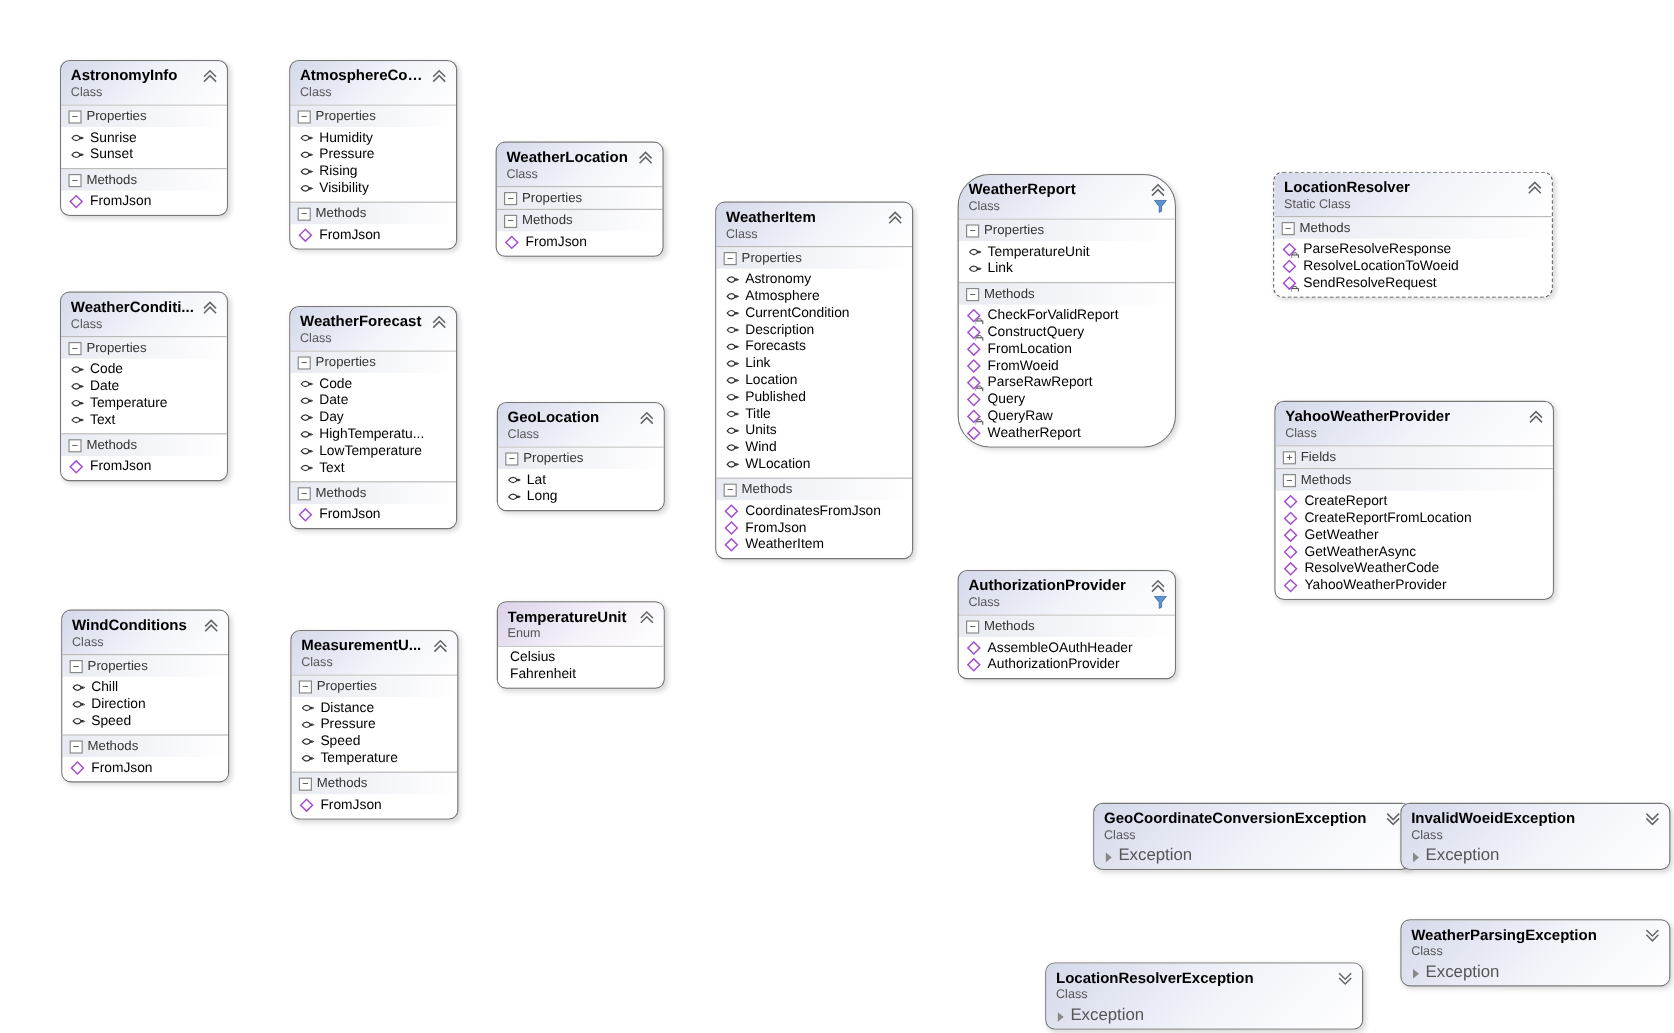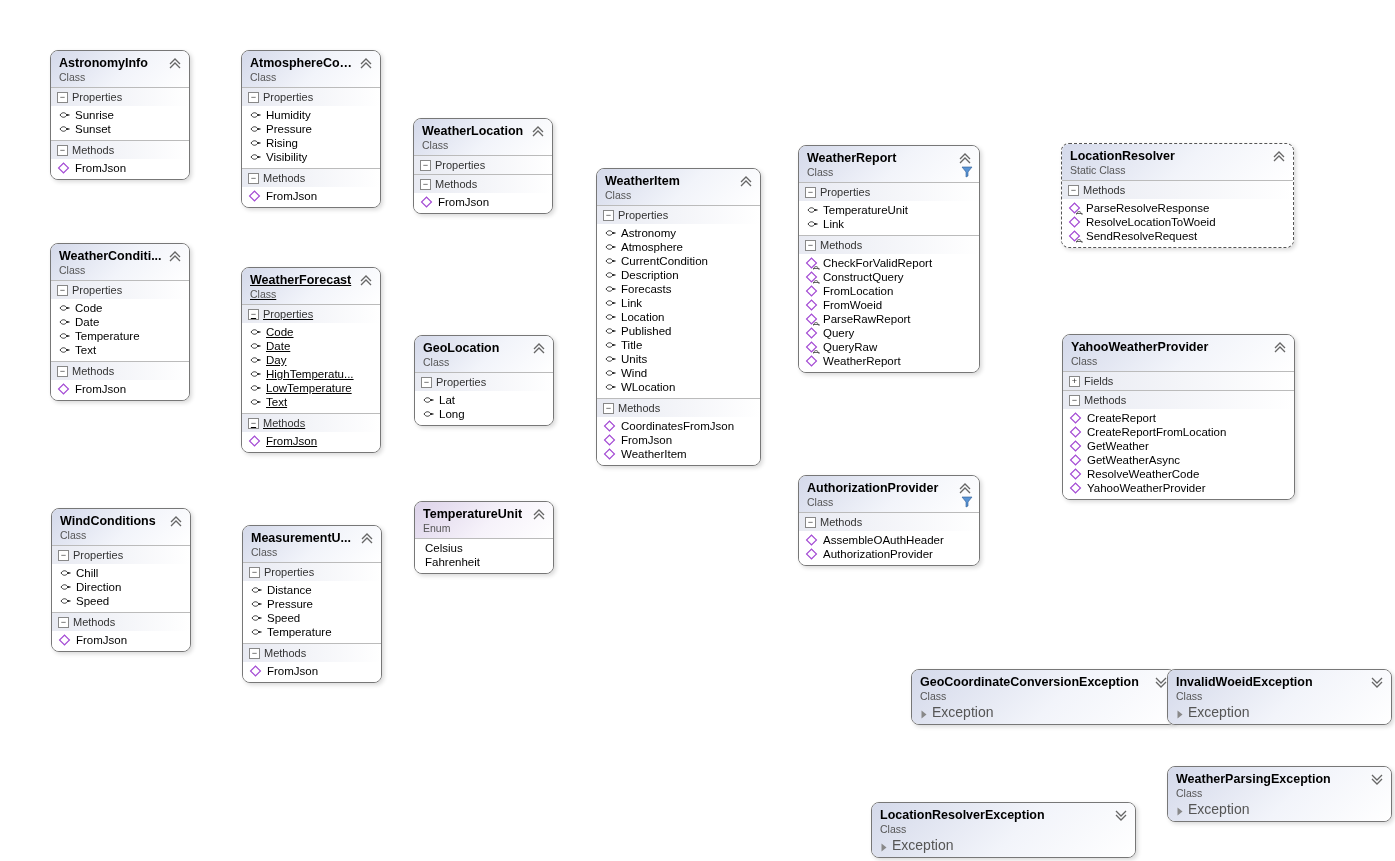--- a/index.html
+++ b/index.html
@@ -295,21 +295,21 @@
       <div class="section-h">
         <span class="toggle">−</span>
         <span>Methods</span>
       </div>
       <div class="members">
         <div class="member"><span class="icon"><svg width="14" height="14">
               <use href="#method-icon"></use>
             </svg></span><span>FromJson</span></div>
       </div>
     </div>
-    <div class="box" style="left: 241px; top: 267px; width: 138px; text-decoration: underline;">
+    <div class="box" style="left: 241px; top: 255px; width: 138px;">
       <div class="header">
         <div class="title">WeatherForecast</div>
         <div class="subtitle">Class</div>
         <span class="chevron">
           <svg width="12" height="12">
             <use href="#chev-up"></use>
           </svg>
         </span>
       </div>
       <div class="section-h">
@@ -507,21 +507,21 @@
               <use href="#method-icon"></use>
             </svg></span><span>CoordinatesFromJson</span></div>
         <div class="member"><span class="icon"><svg width="14" height="14">
               <use href="#method-icon"></use>
             </svg></span><span>FromJson</span></div>
         <div class="member"><span class="icon"><svg width="14" height="14">
               <use href="#method-icon"></use>
             </svg></span><span>WeatherItem</span></div>
       </div>
     </div>
-    <div class="box" style="left: 798px; top: 145px; width: 180px;">
+    <div class="box" style="left: 798px; top: 145px; width: 180px; border-radius: 27px;">
       <div class="header">
         <div class="title">WeatherReport</div>
         <div class="subtitle">Class</div>
         <span class="chevron">
           <svg width="12" height="12">
             <use href="#chev-up"></use>
           </svg>
         </span>
         <span class="filter-icon"><svg width="12" height="12">
             <use href="#filter-icon"></use>

